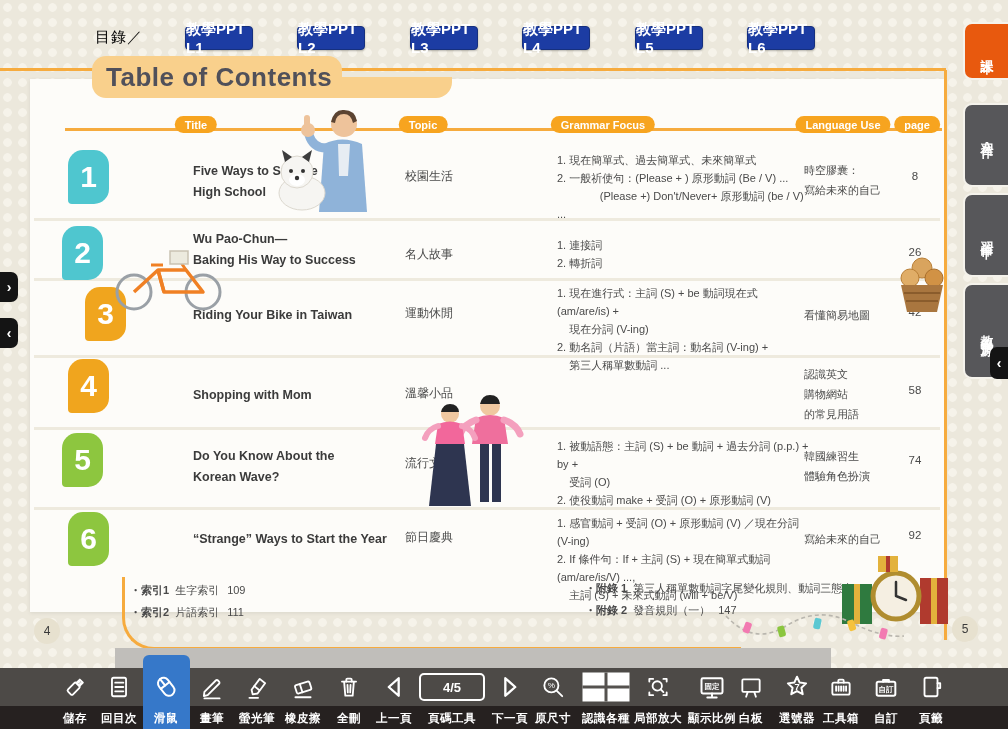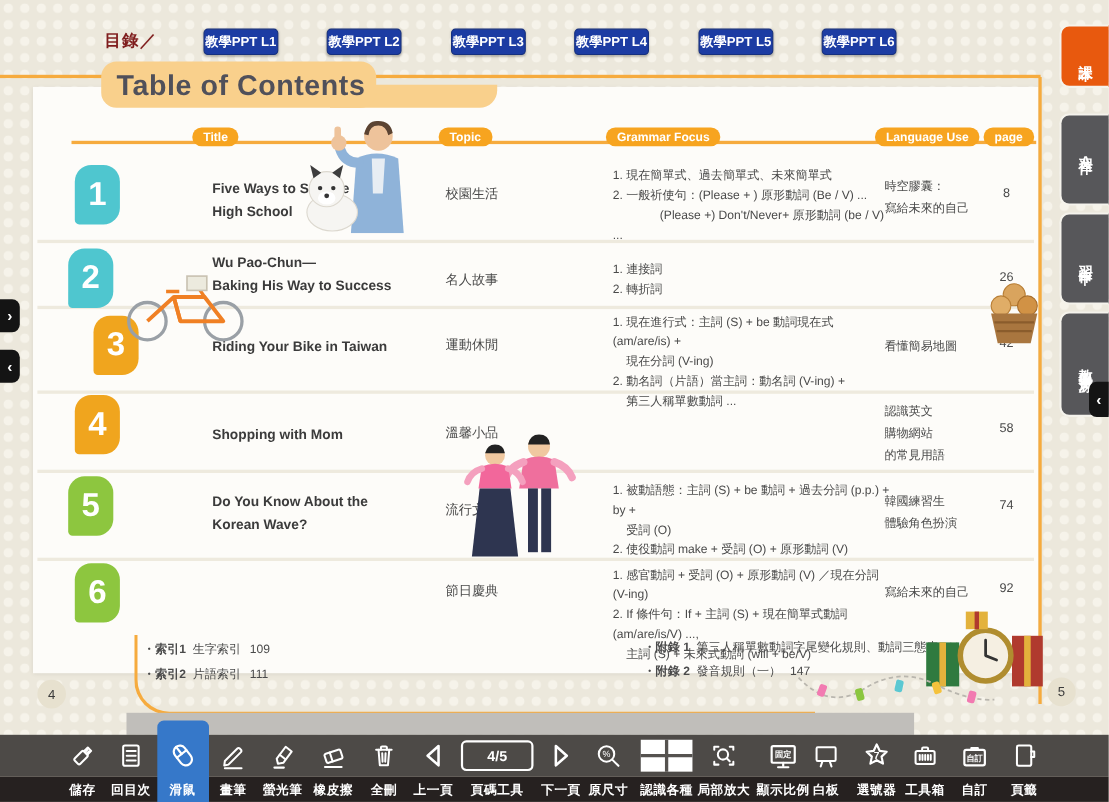--- a/index.html
+++ b/index.html
@@ -7,23 +7,23 @@
     width:1008px;height:729px;position:relative;overflow:hidden;
     font-family:"Liberation Sans",sans-serif;
     background-color:#ece8dc;
     background-image:radial-gradient(circle,#f6f3ea 4px,rgba(246,243,234,0) 4.6px);
     background-size:15px 15px;
     color:#4a4a4a;
   }
   .abs{position:absolute;}
 
   
-  .page-label{left:95px;top:28px;font-size:15px;font-weight:bold;color:#7f1d1d;letter-spacing:1px;}
+  .page-label{left:95px;top:28px;font-size:15px;font-weight:normal;color:#000000;letter-spacing:1px;}
   .ppt-btn{top:26px;width:66px;height:22px;background:#1c3ca3;border:1px solid #16307f;border-radius:4px;
-    color:#fff;font-size:12px;font-weight:bold;display:flex;align-items:center;justify-content:center;box-shadow:0 1px 2px rgba(0,0,0,.25);}
+    color:#fff;font-size:15px;font-weight:bold;display:flex;align-items:center;justify-content:center;box-shadow:0 1px 2px rgba(0,0,0,.25);}
   .orange-rule-top{left:0;top:68px;width:946px;height:3px;background:#f6ab3e;z-index:1;}
   .banner-main{left:92px;top:56px;width:250px;height:42px;background:#f9d08c;border-radius:14px;z-index:2;
     display:flex;align-items:center;padding-left:14px;box-sizing:border-box;}
   .banner-tail{left:300px;top:77px;width:152px;height:21px;background:#f9d08c;border-radius:0 0 16px 0;z-index:1;}
   .banner-text{font-size:26px;font-weight:bold;color:#50505a;letter-spacing:.5px;}
 
   
   .page-panel{left:30px;top:79px;width:914px;height:533px;background:#fdfcf9;box-shadow:0 1px 4px rgba(0,0,0,.08);}
   .page-edge{left:944px;top:70px;width:3px;height:570px;background:#f6ab3e;}
   .col-rule{left:65px;top:128px;width:877px;height:3px;background:#f6ab3e;z-index:2;}
@@ -165,20 +165,21 @@
   <div class="cell c-grammar" style="top:5px">1. 被動語態：主詞 (S) + be 動詞 + 過去分詞 (p.p.) + by +
     受詞 (O)
 2. 使役動詞 make + 受詞 (O) + 原形動詞 (V)</div>
   <div class="cell c-lang" style="top:14px">韓國練習生
 體驗角色扮演</div>
   <div class="cell c-page" style="top:22px">74</div>
 </div>
 
 <div class="abs row" style="top:512px;height:56px">
   <div class="tile tile-green" style="left:68px;top:0px">6</div>
+  <div class="cell c-title" style="top:17px">“Strange” Ways to Start the Year</div>
   <div class="cell c-topic" style="top:17px">節日慶典</div>
   <div class="cell c-grammar" style="top:2px">1. 感官動詞 + 受詞 (O) + 原形動詞 (V) ／現在分詞 (V-ing)
 2. If 條件句：If + 主詞 (S) + 現在簡單式動詞 (am/are/is/V) ...,
     主詞 (S) + 未來式動詞 (will + be/V)</div>
   <div class="cell c-lang" style="top:17px">寫給未來的自己</div>
   <div class="cell c-page" style="top:17px">92</div>
 </div>
 
 <div class="abs foot-item" style="left:130px;top:583px">
   <span class="num">・索引1</span><span>生字索引</span><span class="pg">109</span>

